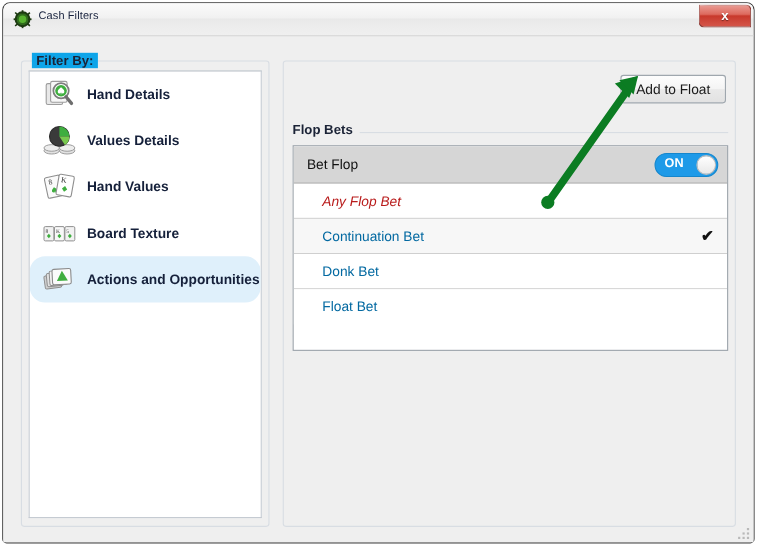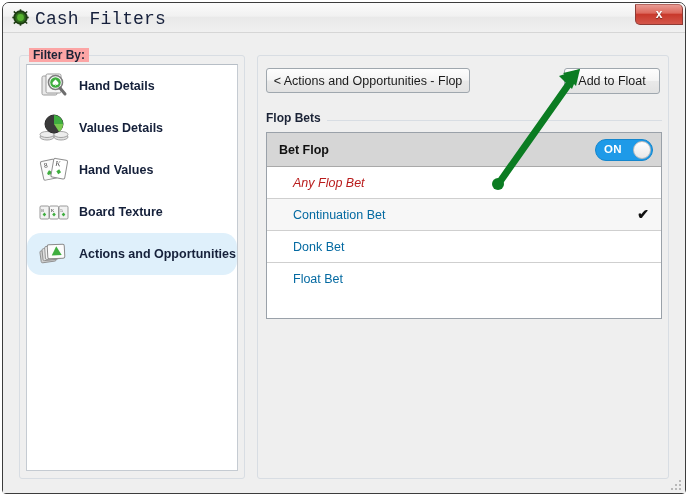--- a/index.html
+++ b/index.html
@@ -36,25 +36,24 @@
     box-sizing: border-box;
   }
   #title-icon {
     position: absolute;
     left: 9px; top: 6px;
     width: 17px; height: 17px;
   }
   #title-text {
     position: absolute;
     left: 32px; top: 6px;
-    font-size: 18px;
+    font-size: 10px;
     color: #16203c;
     letter-spacing: 0.1px;
     white-space: nowrap;
-    font-family: Liberation Mono, monospace;
   }
   #close-button {
     position: absolute;
     right: 2px; top: 1px;
     width: 48px; height: 21px;
     border: 1px solid #8e3a34;
     border-top-color: #b4665f;
     border-radius: 0 5px 0 5px;
     background: linear-gradient(to bottom, #e99a92 0%, #dd6a5e 42%, #c8392c 50%, #d4564a 100%);
     box-sizing: border-box;
@@ -86,21 +85,21 @@
     position: absolute;
     border: 1px solid #d8dde3;
     border-radius: 3px;
     box-sizing: border-box;
     background: transparent;
   }
   .groupbox > .gb-title {
     position: absolute;
     top: -8px; left: 9px;
     padding: 0 4px;
-    background: #fca5a5;
+    background: #0ea5e9;
     font-size: 12px;
     font-weight: bold;
     color: #1b2336;
     white-space: nowrap;
   }
 
   #filter-group { left: 16px; top: 22px; width: 226px; height: 424px; }
   #right-group  { left: 254px; top: 22px; width: 412px; height: 424px; }
 
   
@@ -202,21 +201,21 @@
     height: 34px;
     background: #d6d6d6;
     border-bottom: 1px solid #a9a9a9;
     display: flex;
     align-items: center;
     box-sizing: border-box;
   }
   #bets-header .hdr-label {
     margin-left: 12px;
     font-size: 12.5px;
-    font-weight: bold;
+    font-weight: normal;
     color: #111111;
   }
   
   #toggle-switch {
     position: absolute;
     right: 8px; top: 6px;
     width: 58px; height: 22px;
     border-radius: 11px;
     background: #1e9ae8;
     border: 1px solid #1586cc;
@@ -417,21 +416,20 @@
             </svg>
           </span>
           <span class="side-label">Actions and Opportunities</span>
         </div>
 
       </div>
     </div>
 
     <div class="groupbox" id="right-group">
 
-      <div class="win-button" id="back-button">&lt; Actions and Opportunities - Flop</div>
       <div class="win-button" id="add-filter-button">Add to Float</div>
 
       <div id="flopbets-group">
         <div id="flopbets-rule"></div>
         <div id="flopbets-title">Flop Bets</div>
       </div>
 
       <div id="bets-list">
 
         <div id="bets-header">

